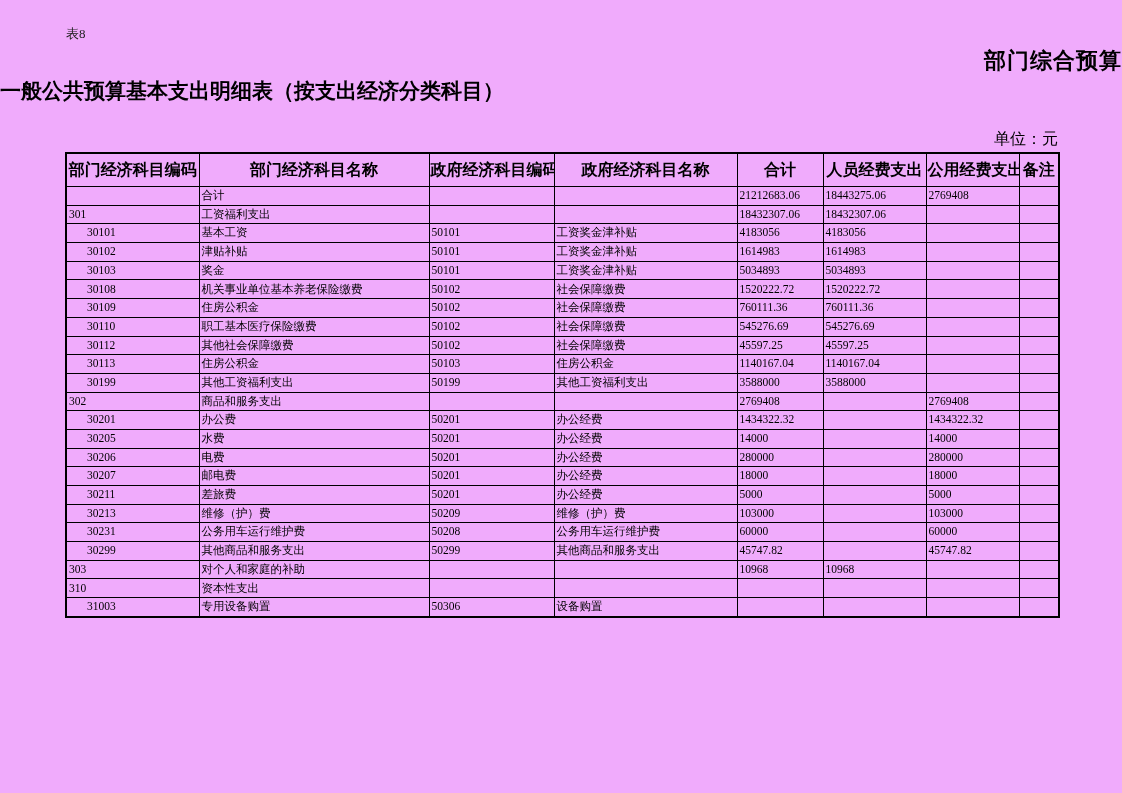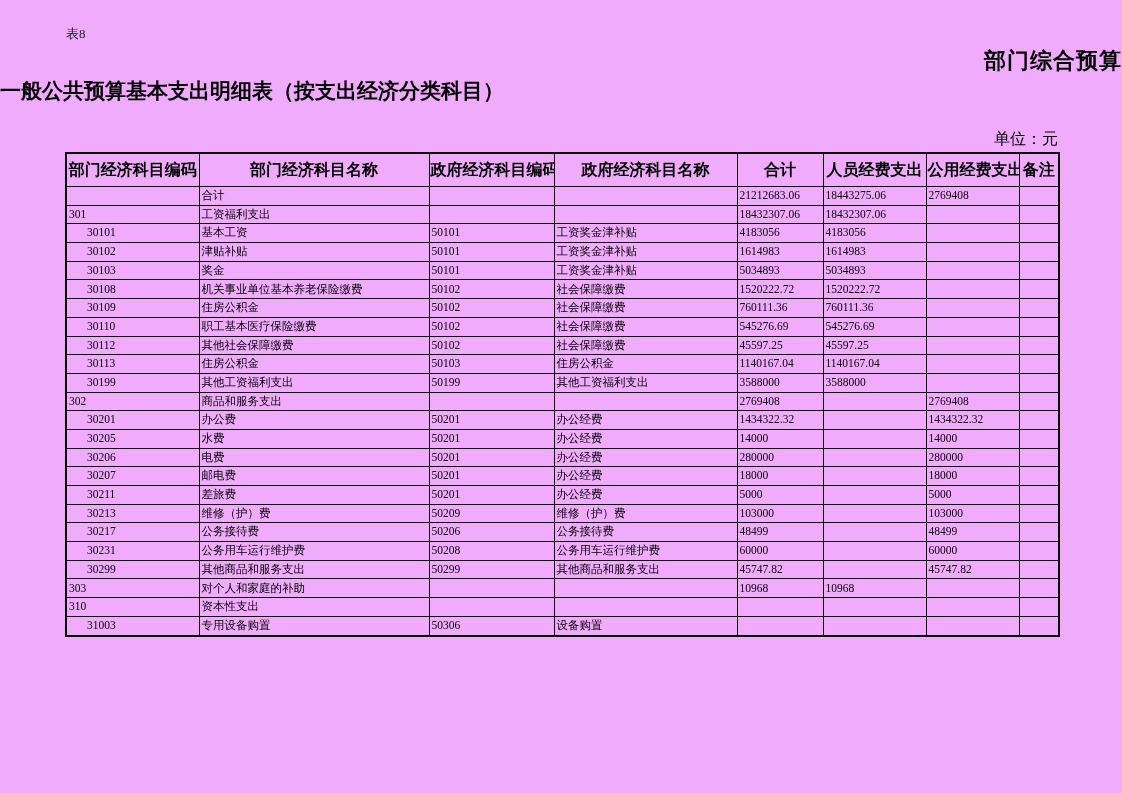--- a/index.html
+++ b/index.html
@@ -291,30 +291,20 @@
           <td class="indent">30213</td>
           <td>维修（护）费</td>
           <td>50209</td>
           <td>维修（护）费</td>
           <td>103000</td>
           <td></td>
           <td>103000</td>
           <td></td>
         </tr>
         <tr>
-          <td class="indent">30217</td>
-          <td>公务接待费</td>
-          <td>50206</td>
-          <td>公务接待费</td>
-          <td>48499</td>
-          <td></td>
-          <td>48499</td>
-          <td></td>
-        </tr>
-        <tr>
           <td class="indent">30231</td>
           <td>公务用车运行维护费</td>
           <td>50208</td>
           <td>公务用车运行维护费</td>
           <td>60000</td>
           <td></td>
           <td>60000</td>
           <td></td>
         </tr>
         <tr>

